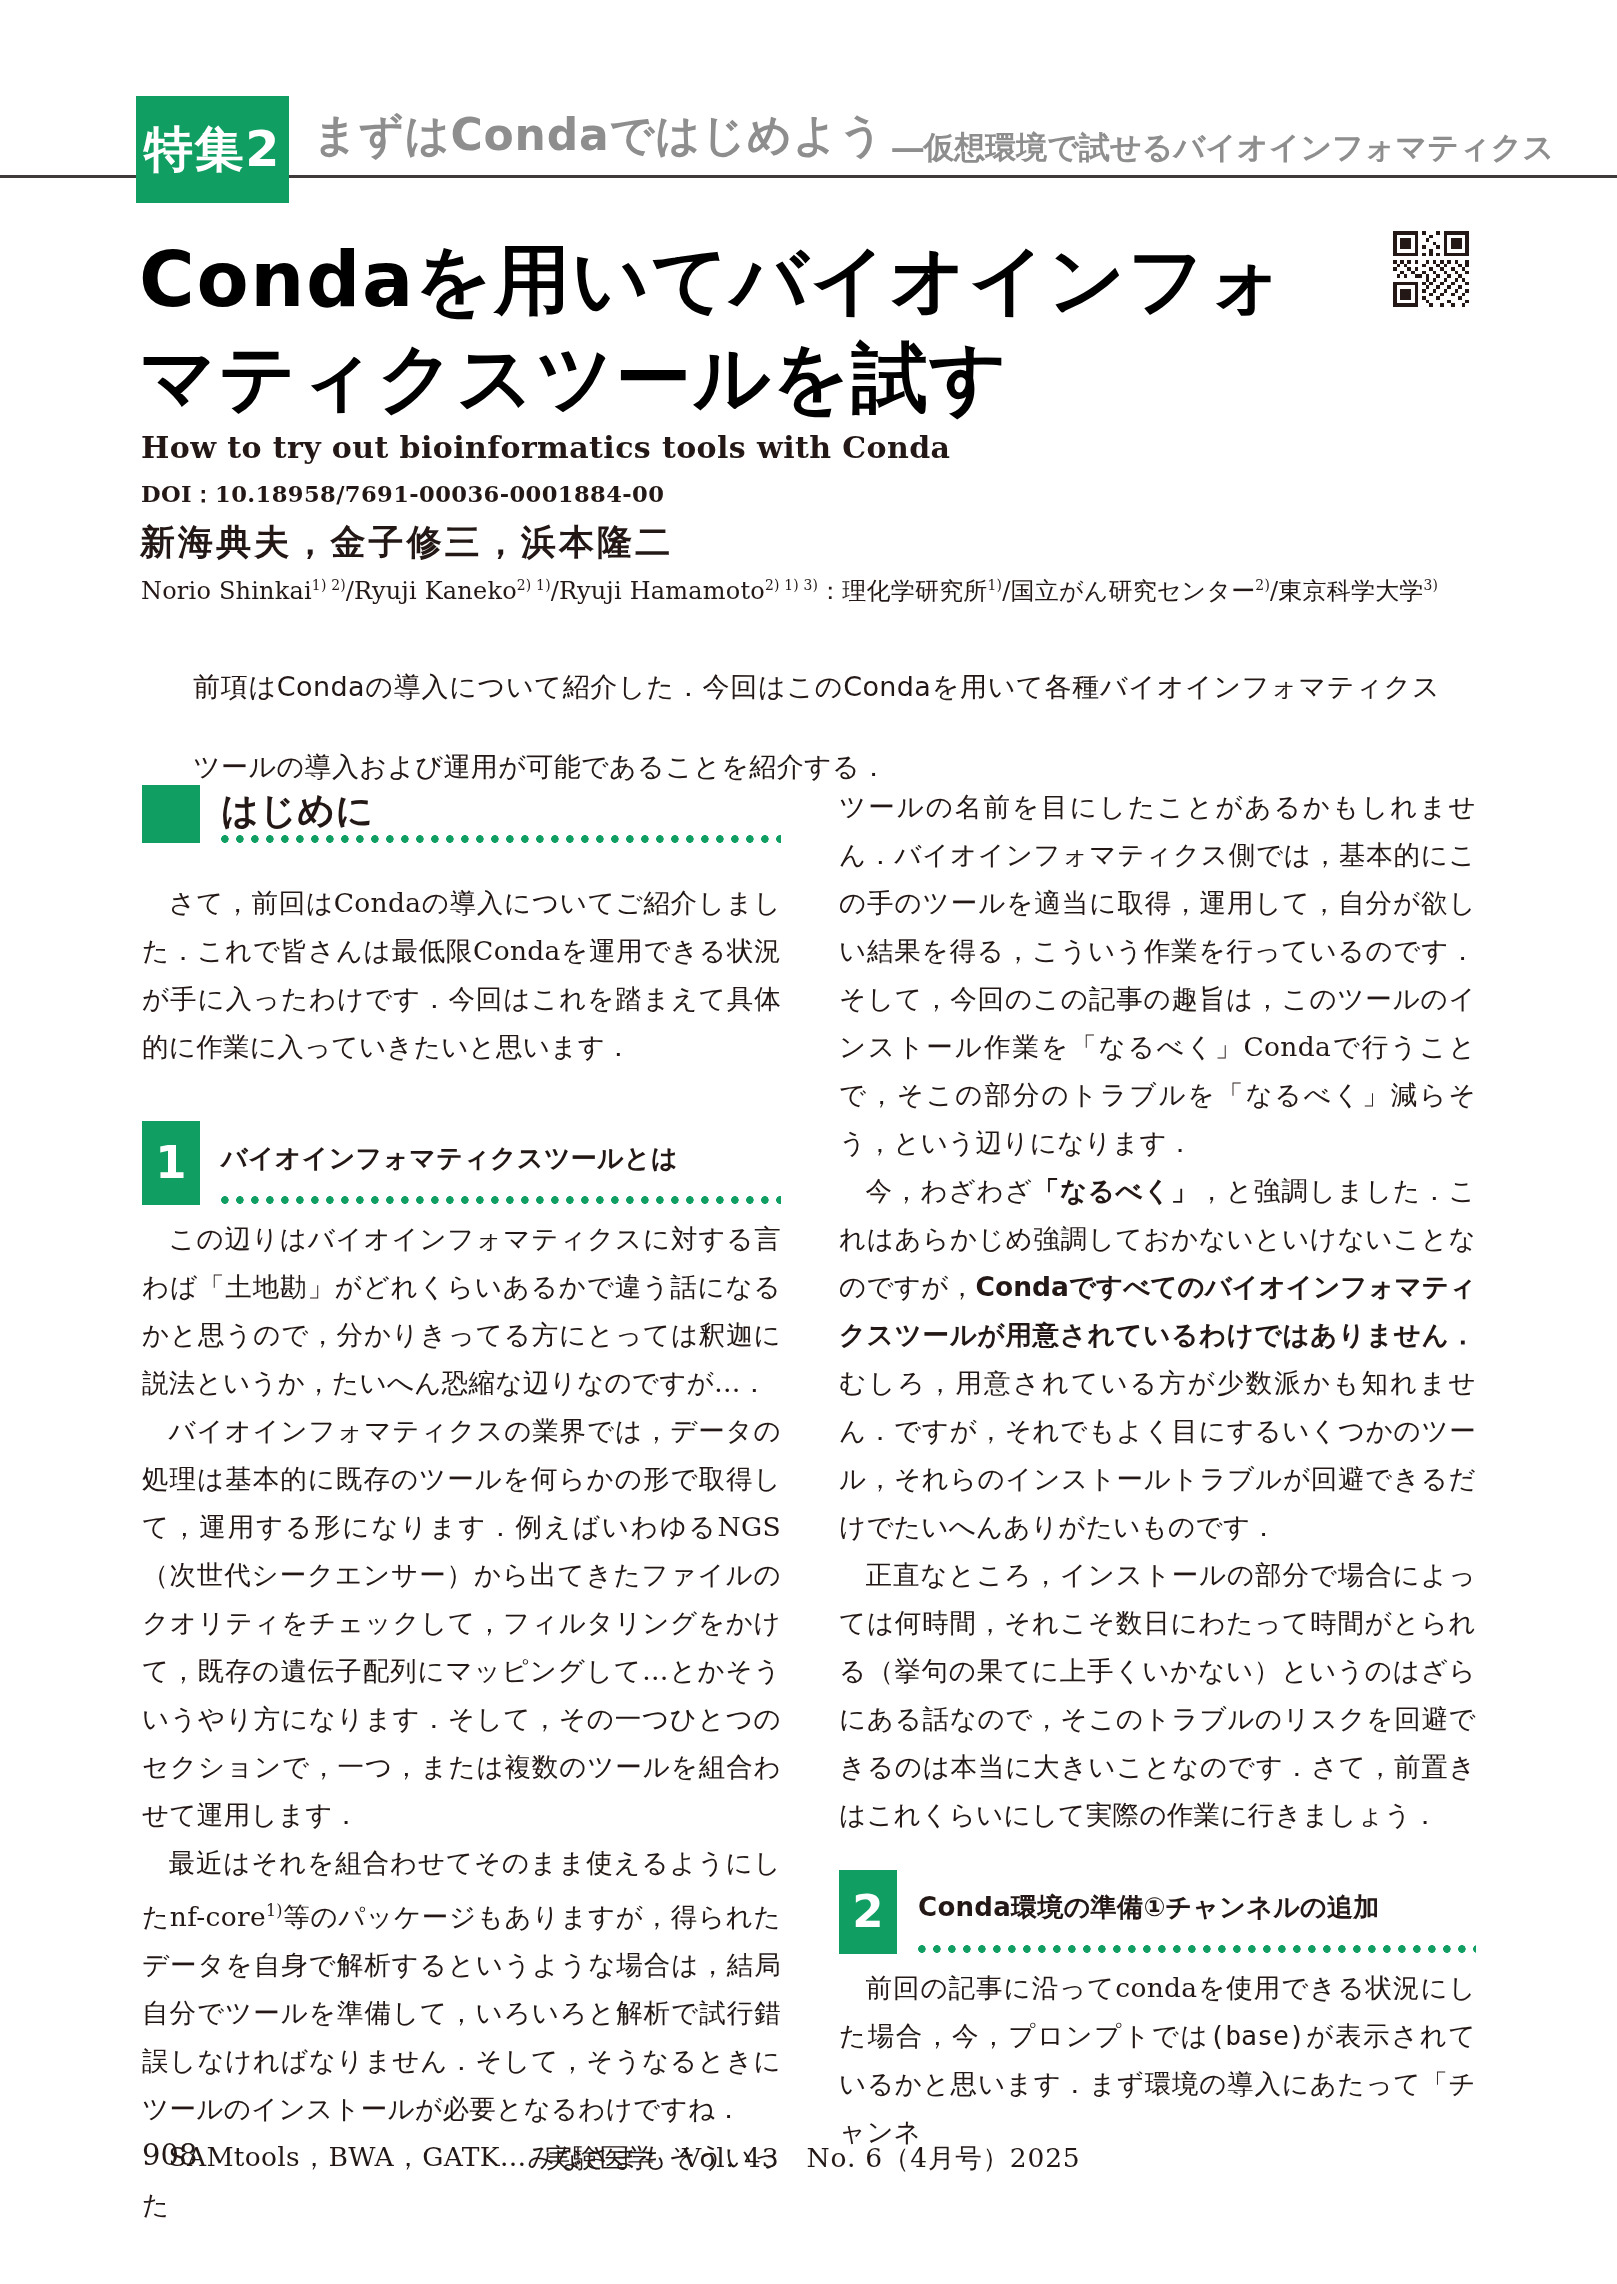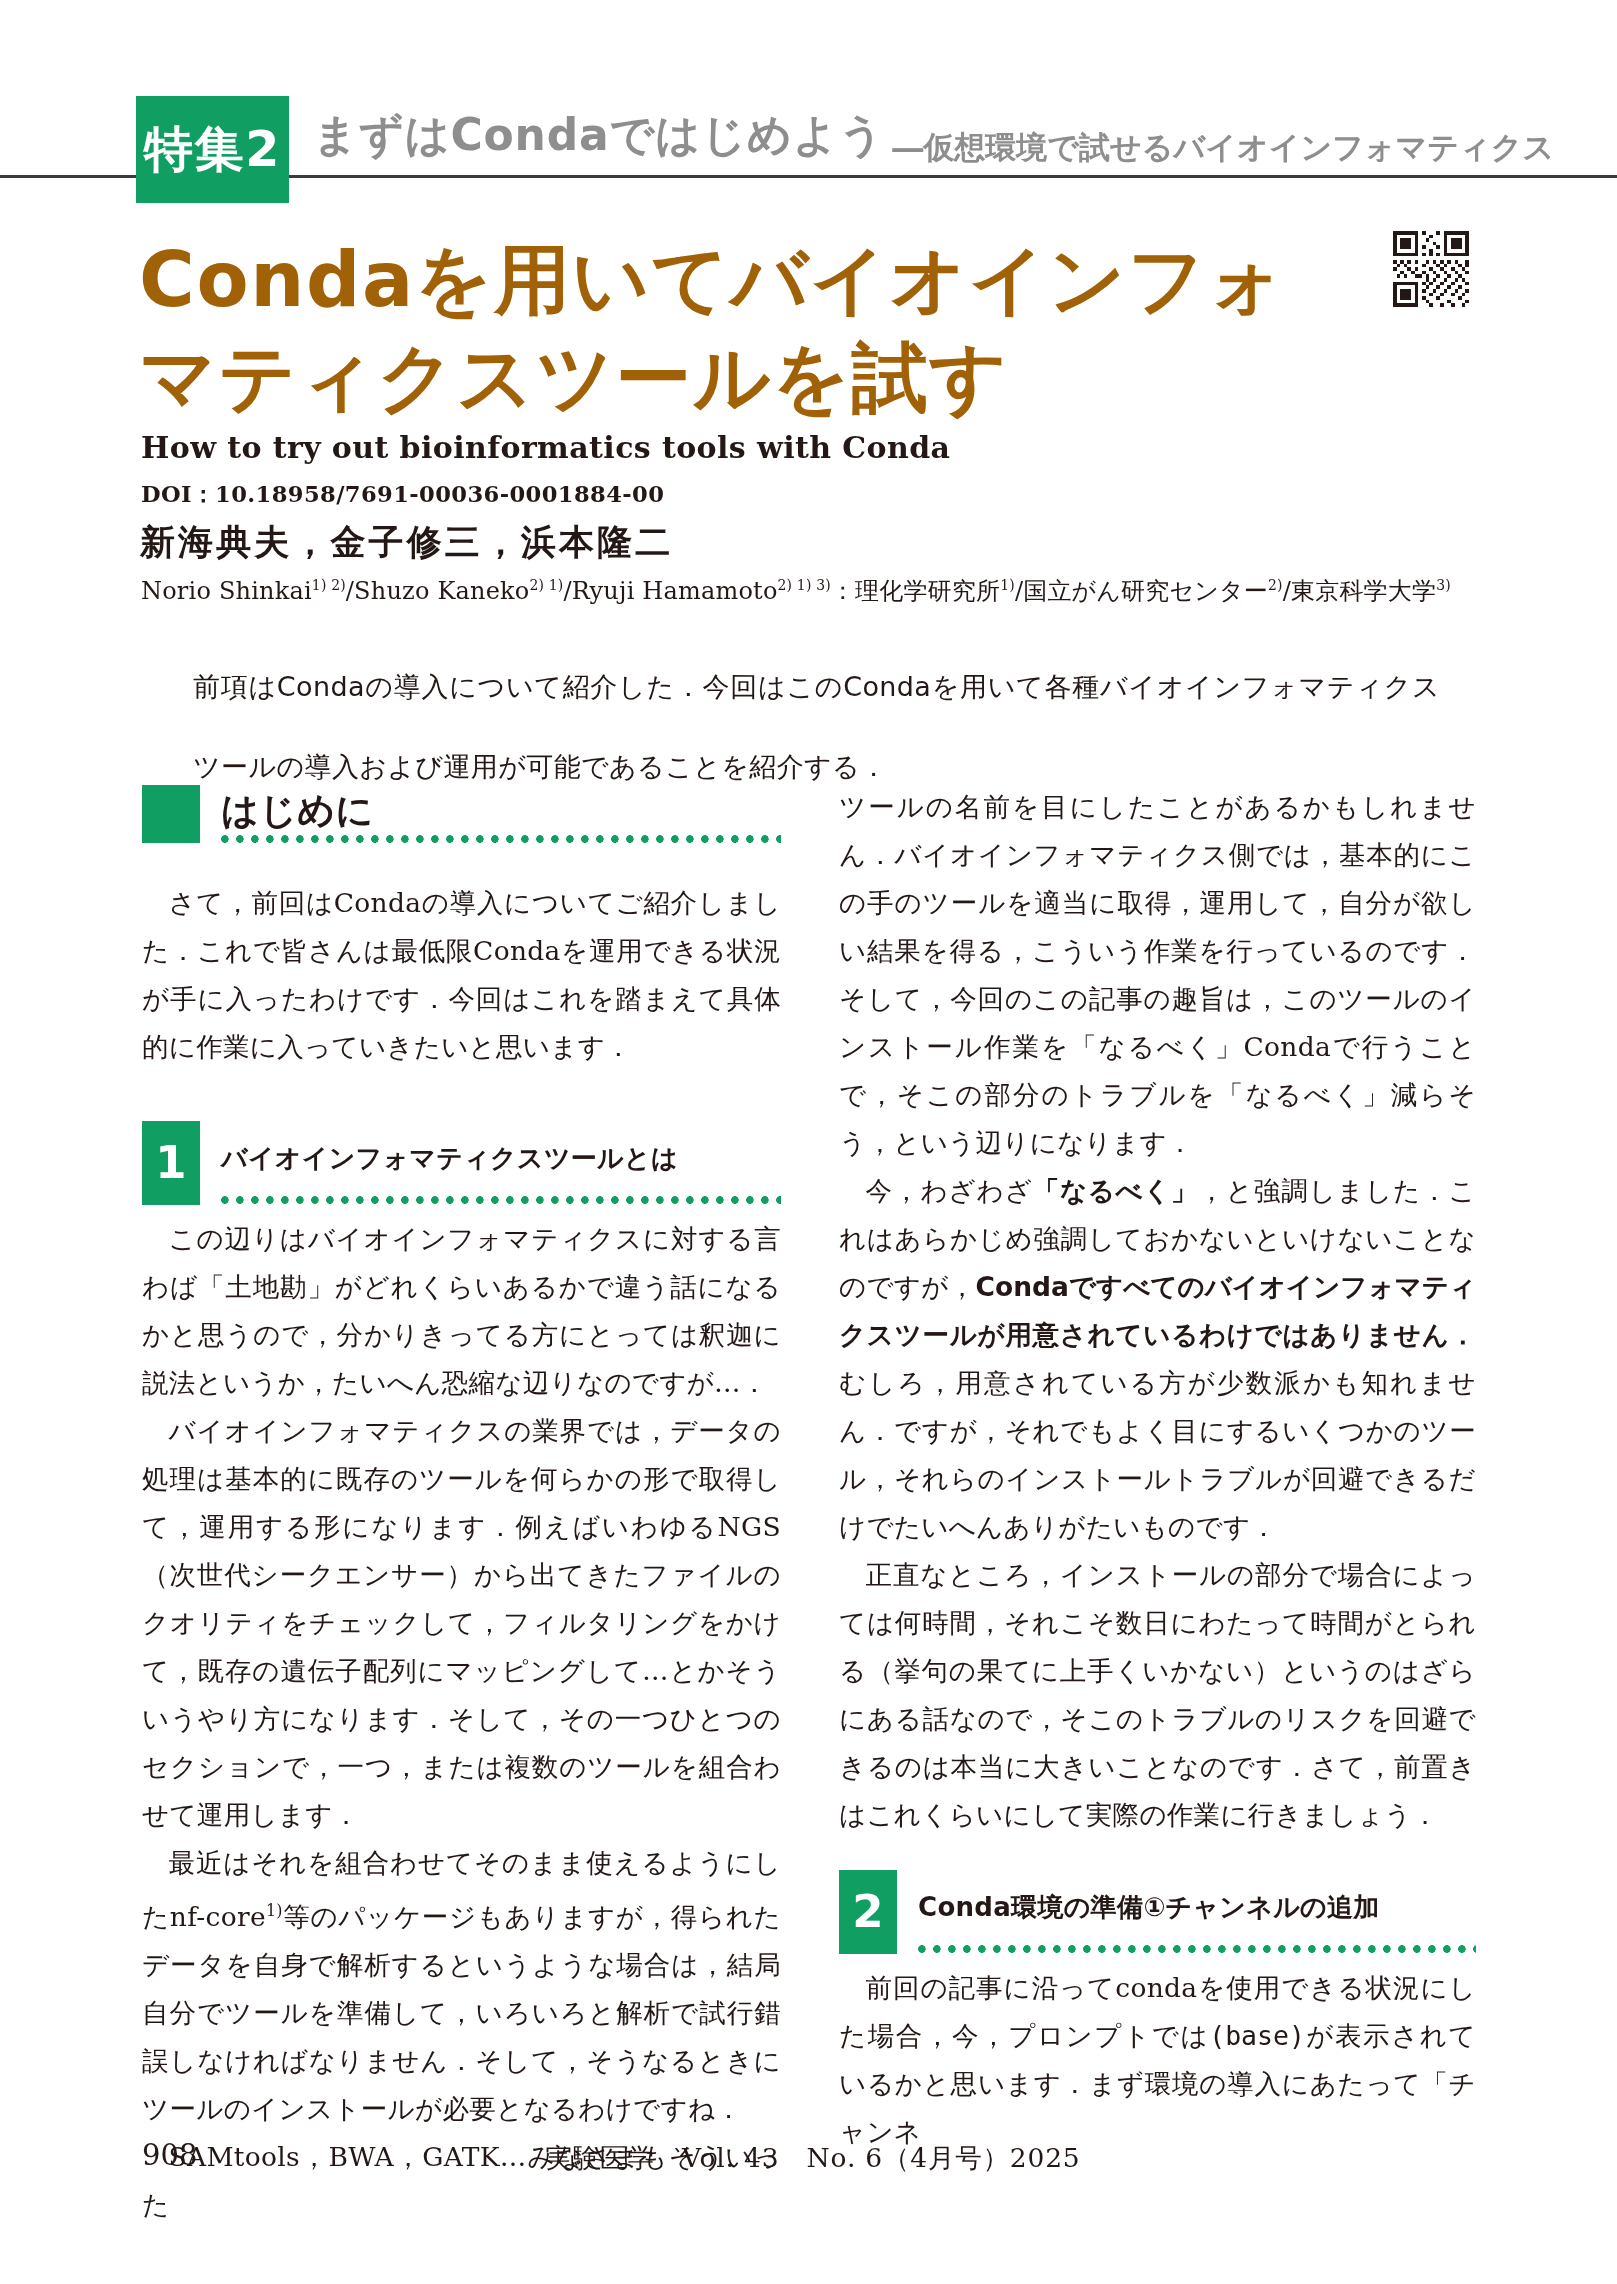--- a/index.html
+++ b/index.html
@@ -18,21 +18,21 @@
         background:#119e63;color:#fff;display:flex;align-items:center;justify-content:center;
         font-family:var(--sans);font-weight:800;font-size:49px;letter-spacing:1.6px;z-index:2;}
   .series-line{position:absolute;left:313px;top:96px;height:79px;display:flex;
         align-items:center;gap:7.8px;color:#8e8e8f;font-family:var(--sans);font-weight:700;white-space:nowrap;}
   .series-title{font-size:44px;letter-spacing:0.8px;}
   .series-subtitle{font-size:31px;letter-spacing:0;margin-top:24px;}
 
   
   .main-title{position:absolute;left:139px;top:231px;width:1216px;
         font-family:var(--sans);font-weight:800;font-size:76px;line-height:98px;
-        letter-spacing:1.6px;color:#a16207;}
+        letter-spacing:1.6px;color:#000000;}
   .qr{position:absolute;left:1393px;top:231px;width:76px;height:76px;}
   .title-en{position:absolute;left:141px;top:430px;font-family:var(--serif);
         font-weight:700;font-size:30px;letter-spacing:0.4px;}
   .doi{position:absolute;left:141px;top:479px;font-family:var(--serif);
         font-weight:700;font-size:22.6px;letter-spacing:0.4px;}
 
   
   .authors-jp{position:absolute;left:140px;top:519px;font-family:var(--sans);
         font-weight:800;font-size:35px;letter-spacing:3.1px;}
   .authors-roman{position:absolute;left:141px;top:575px;font-family:var(--serif);
@@ -128,21 +128,21 @@
                M10,17h1v1h-1zM13,17h1v1h-1zM16,17h1v1h-1z M19,17h1v1h-1z
                M8,18h1v1h-1zM12,18h1v1h-1zM18,18h1v1h-1zM9,19h1v1h-1zM15,19h1v1h-1zM20,19h1v1h-1z
                M10,20h1v1h-1zM13,20h1v1h-1zM16,20h1v1h-1zM19,20h1v1h-1z"></path>
     </g>
   </svg>
 
   <div class="title-en">How to try out bioinformatics tools with Conda</div>
   <div class="doi">DOI：10.18958/7691-00036-0001884-00</div>
 
   <div class="authors-jp">新海典夫，金子修三，浜本隆二</div>
-  <div class="authors-roman"><span>Norio Shinkai</span><sup>1) 2)</sup><span>/Shuzo Kaneko</span><sup>2) 1)</sup><span>/Ryuji Hamamoto</span><sup>2) 1) 3)</sup><span>：理化学研究所</span><sup>1)</sup><span>/国立がん研究センター</span><sup>2)</sup><span>/東京科学大学</span><sup>3)</sup></div>
+  <div class="authors-roman"><span>Norio Shinkai</span><sup>1) 2)</sup><span>/Ryuji Kaneko</span><sup>2) 1)</sup><span>/Ryuji Hamamoto</span><sup>2) 1) 3)</sup><span>：理化学研究所</span><sup>1)</sup><span>/国立がん研究センター</span><sup>2)</sup><span>/東京科学大学</span><sup>3)</sup></div>
 
   <div class="abstract">前項はCondaの導入について紹介した．今回はこのCondaを用いて各種バイオインフォマティクスツールの導入および運用が可能であることを紹介する．</div>
 
   <div class="col" id="left-col">
     <div class="sec-head intro">
       <div class="box"></div>
       <div class="sec-title">はじめに</div>
       <div class="dots"></div>
     </div>
     <p class="gap"><span>さて，前回はCondaの導入についてご紹介しました．これで皆さんは最低限Condaを運用できる状況が手に入ったわけです．今回はこれを踏まえて具体的に作業に入っていきたいと思います．</span></p>

